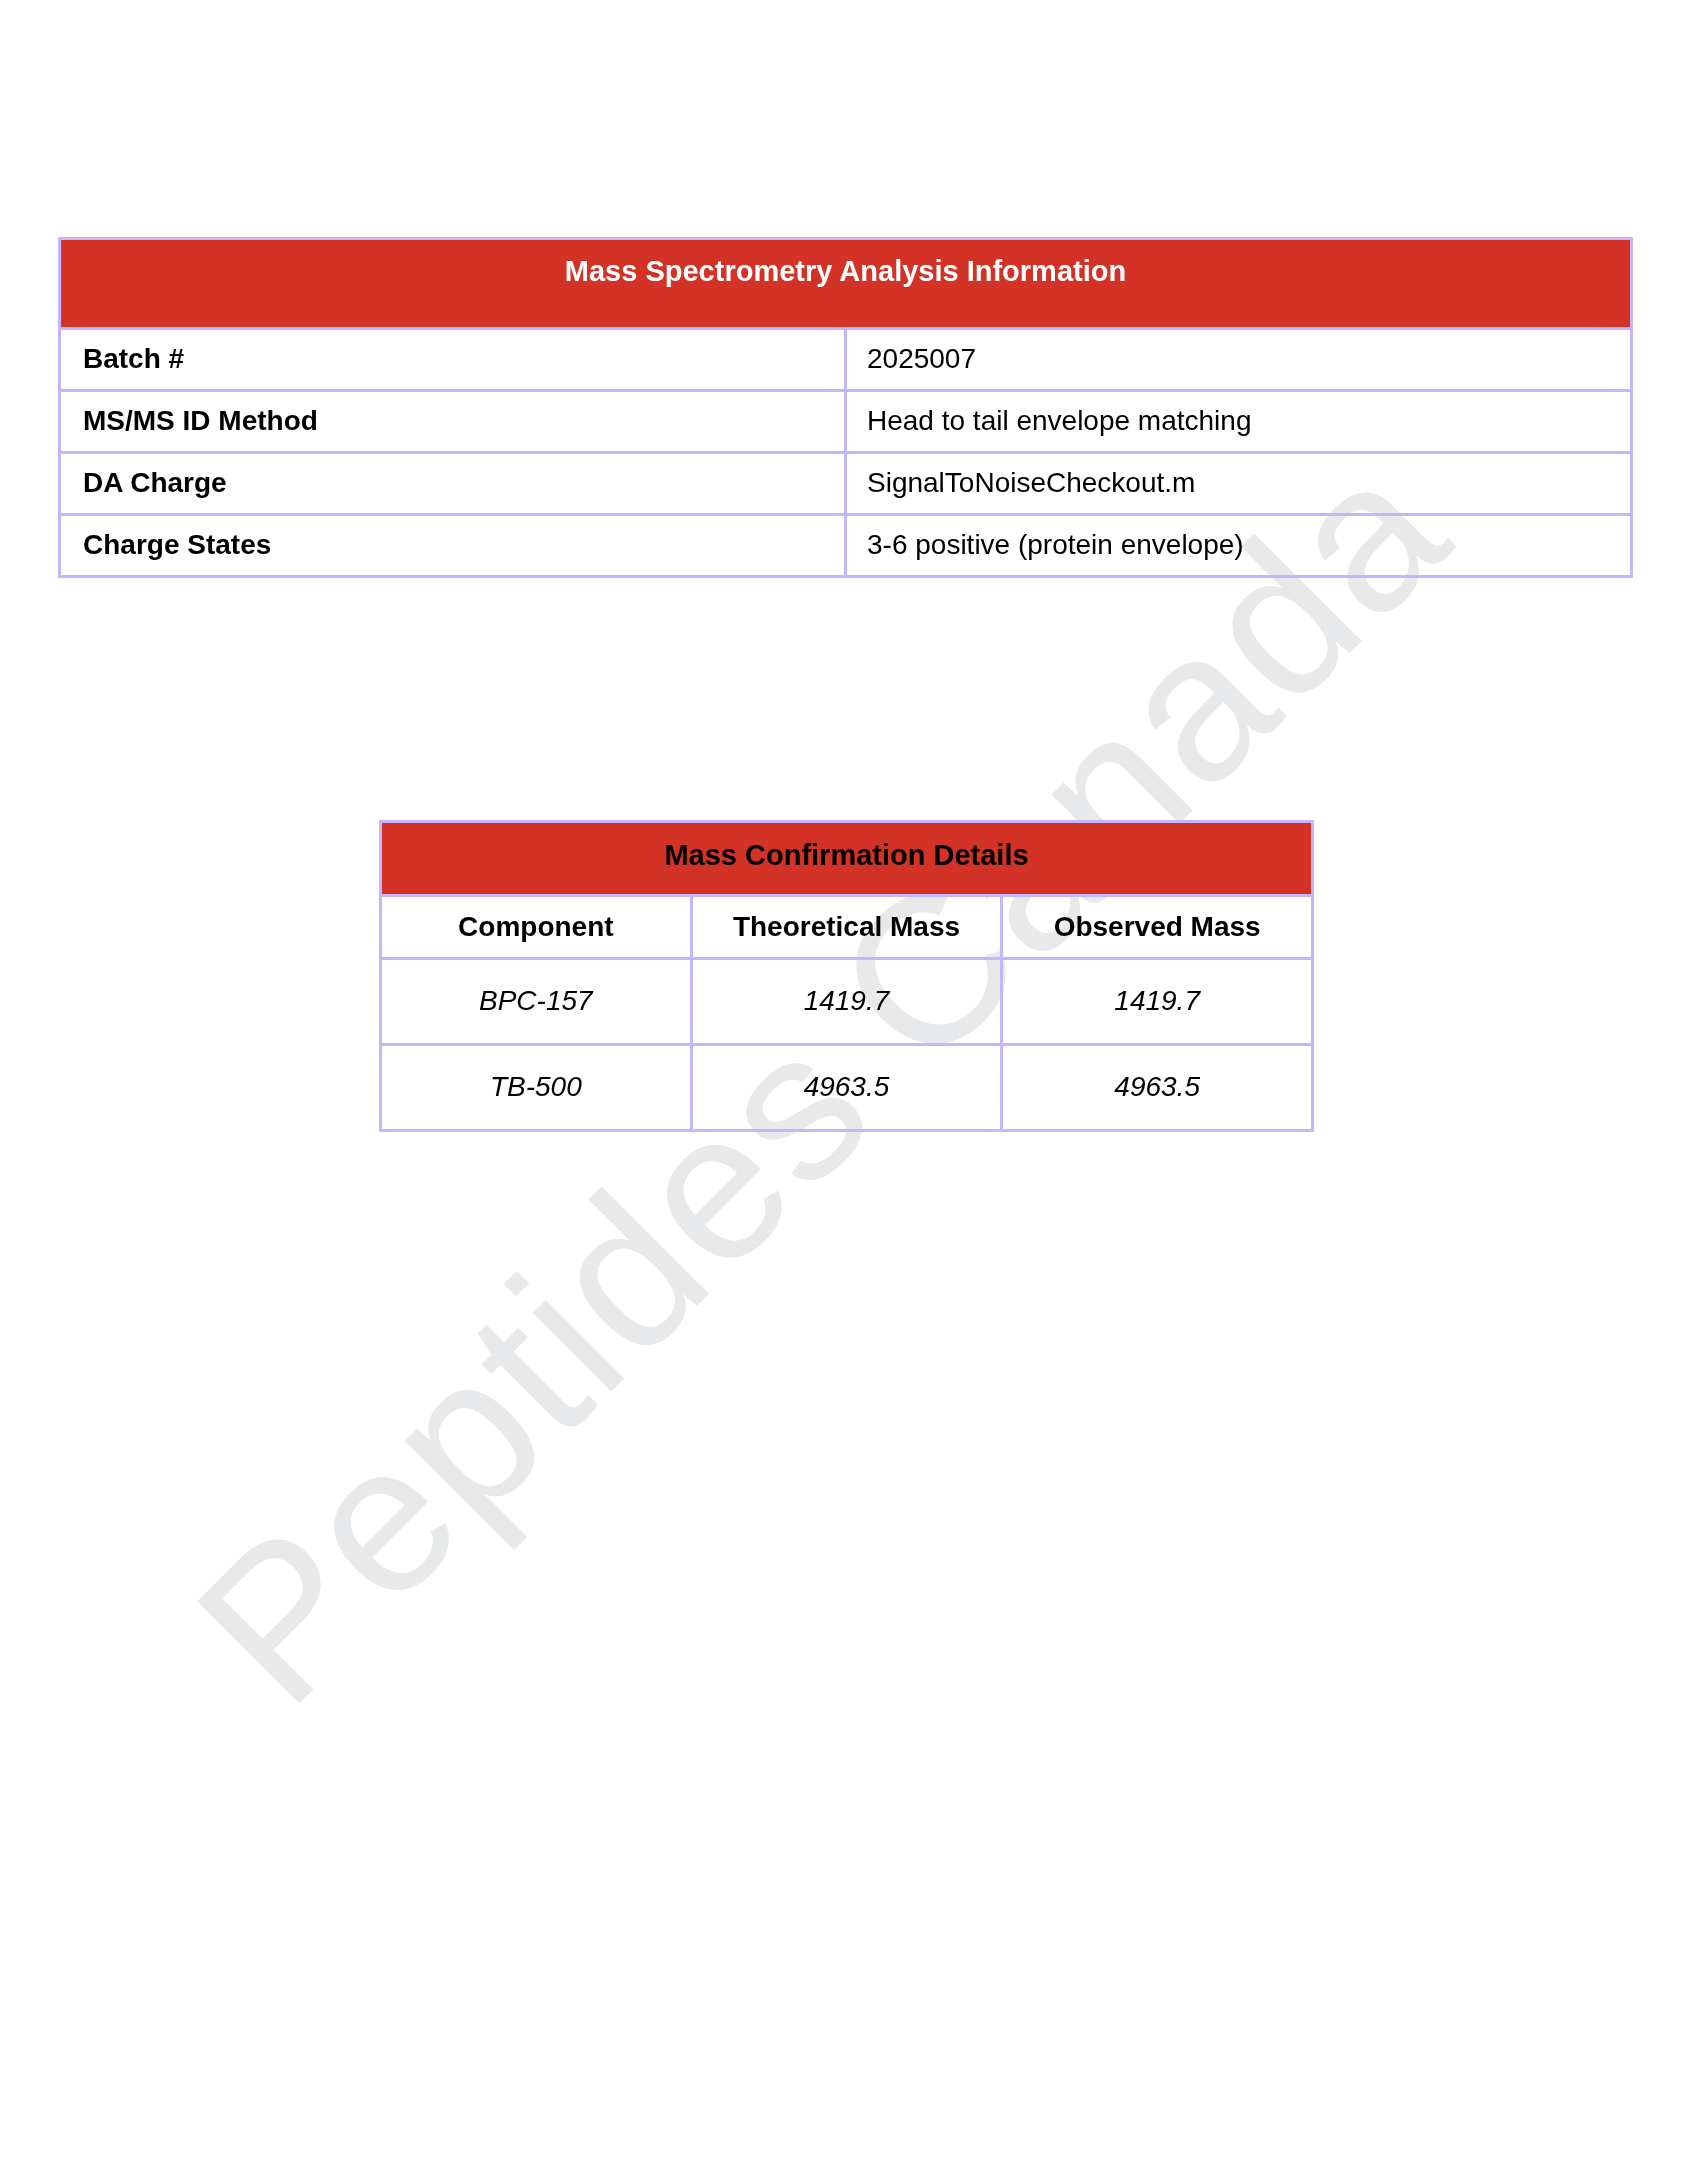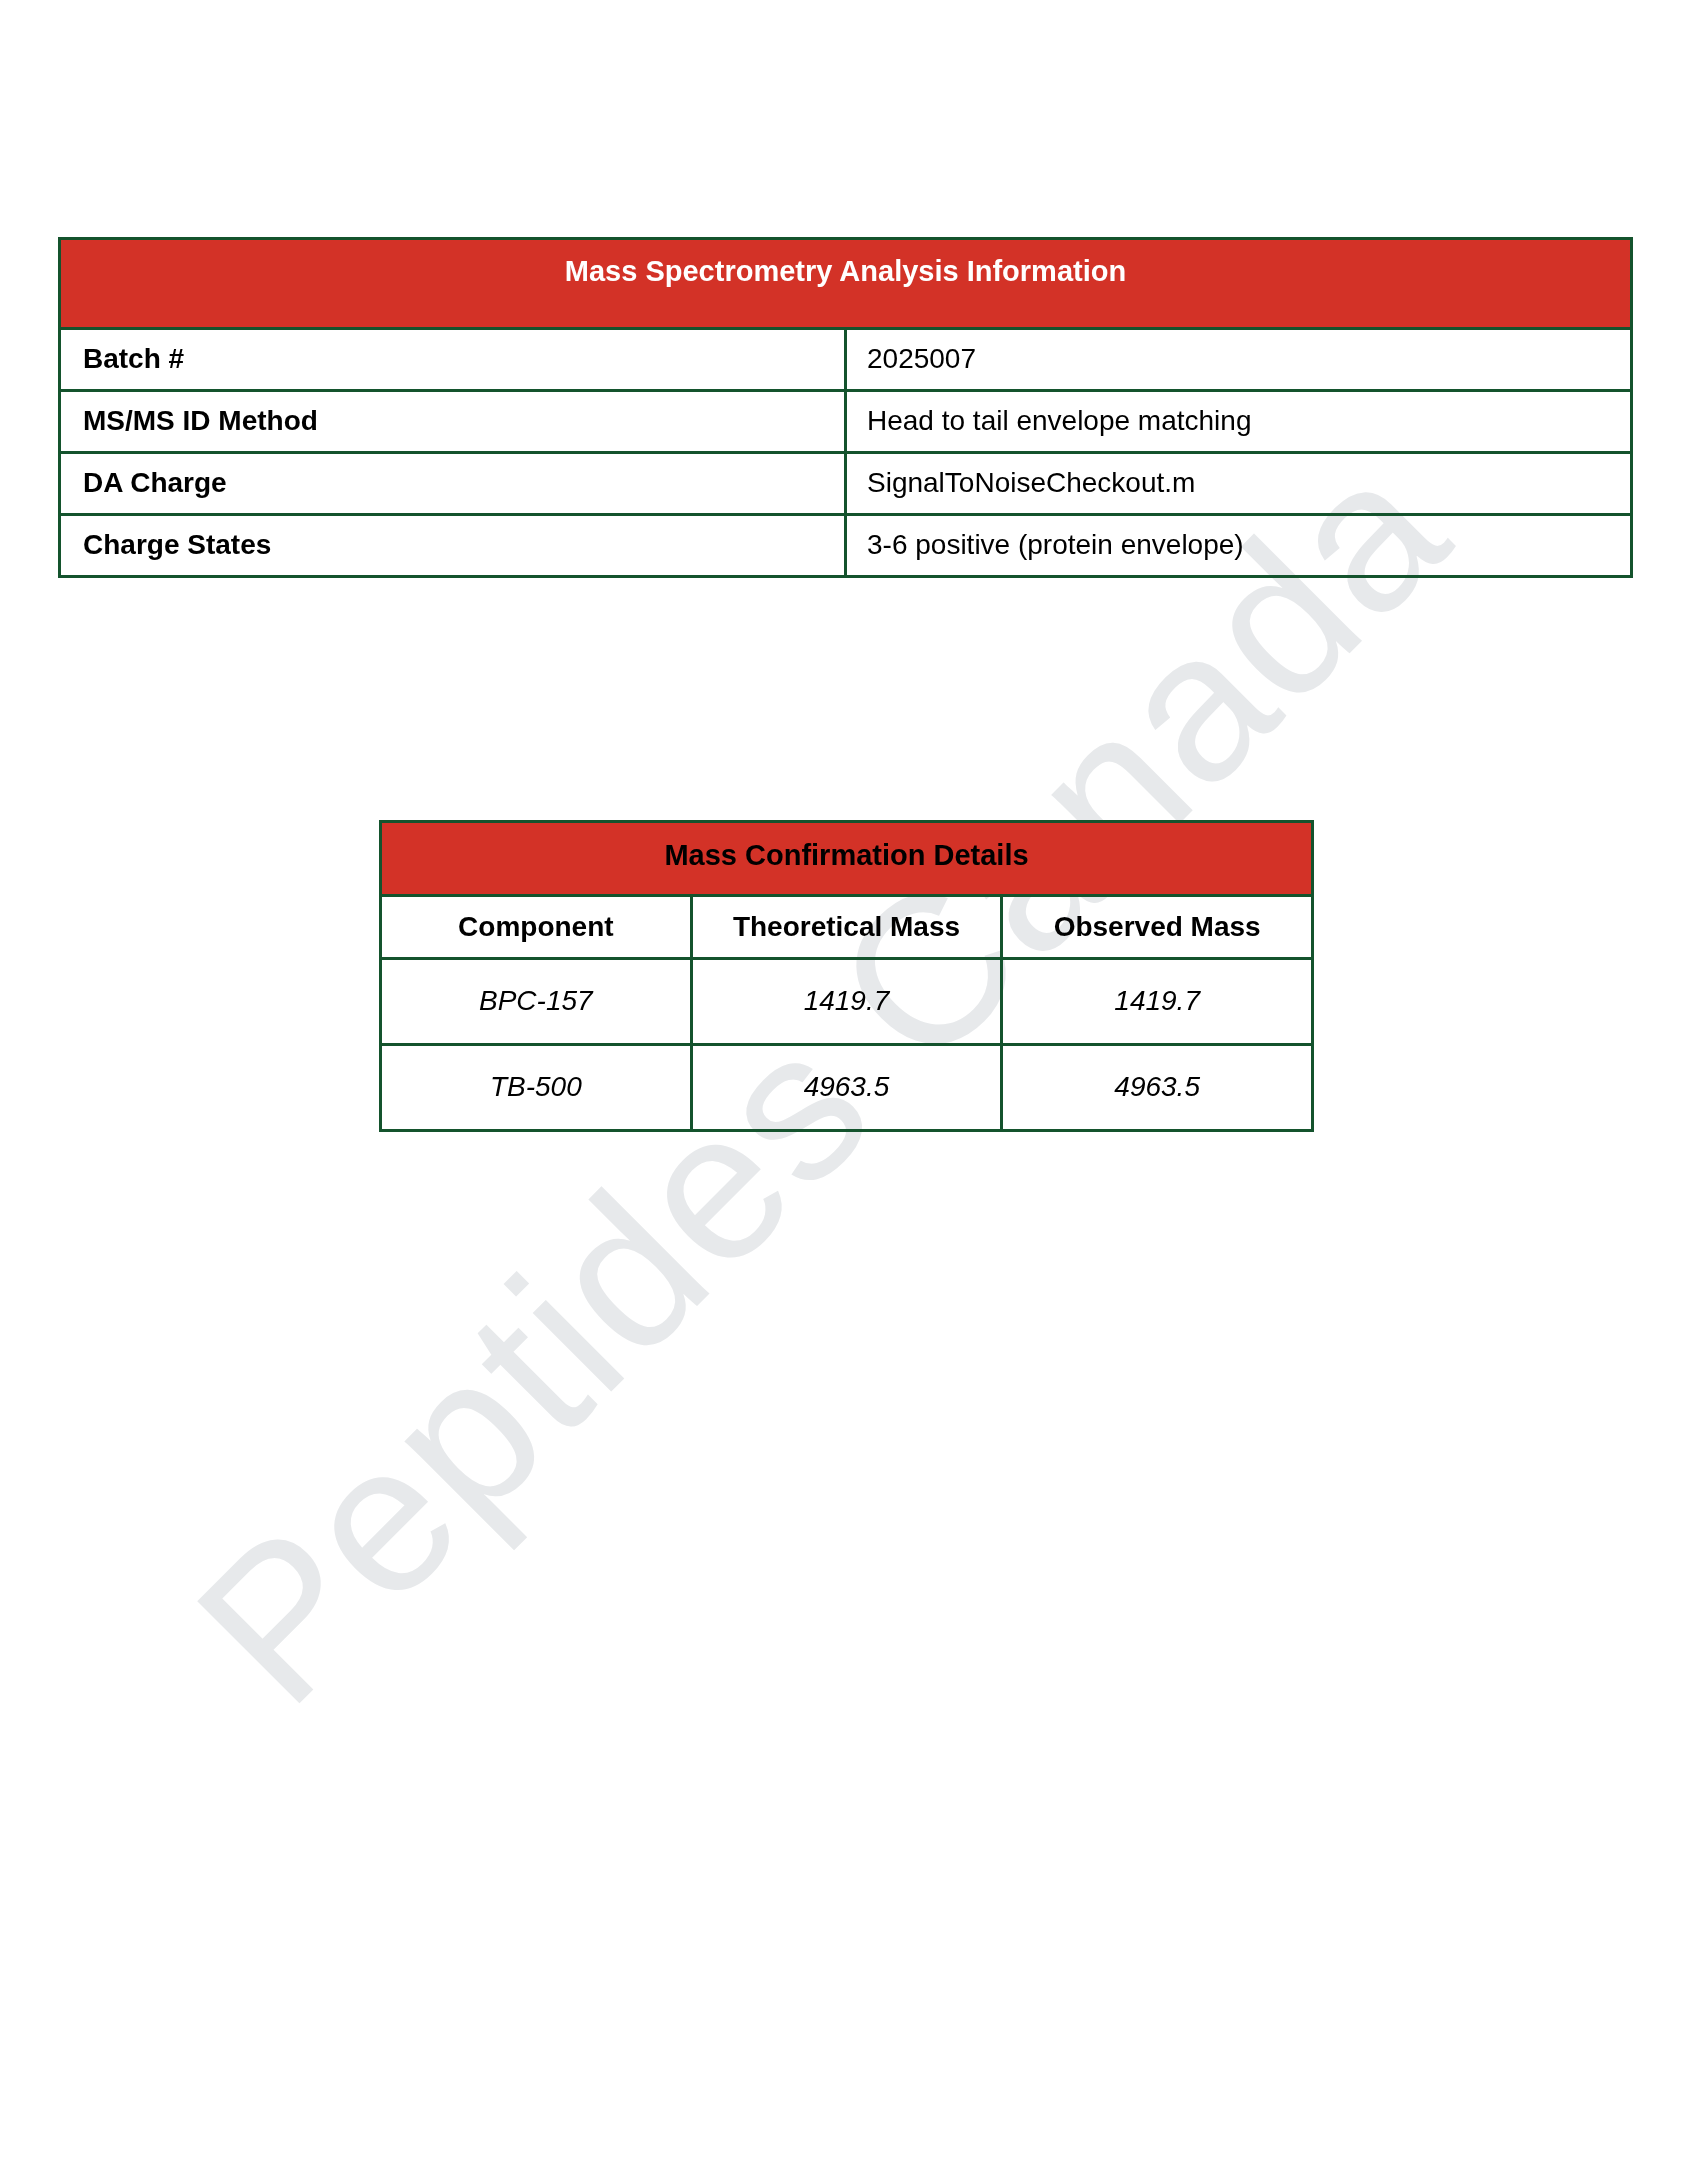--- a/index.html
+++ b/index.html
@@ -33,21 +33,21 @@
   table.report {
     position: absolute;
     border-collapse: collapse;
     table-layout: fixed;
     z-index: 1;
     background: transparent;
     color: #000000;
   }
   table.report th,
   table.report td {
-    border: 3px solid #14532d;
+    border: 3px solid #c4b5fd;
     background: transparent;
     font-size: 28px;
     line-height: 1.15;
     vertical-align: middle;
   }
 
   
   #analysis-table {
     left: 58px;
     top: 237px;

